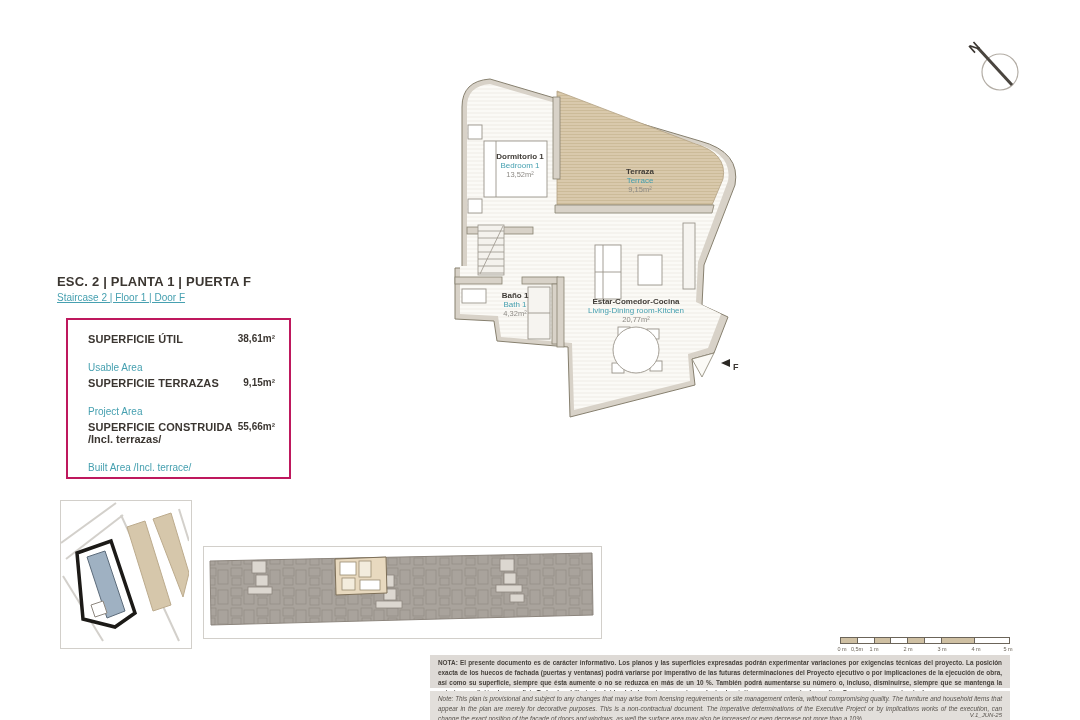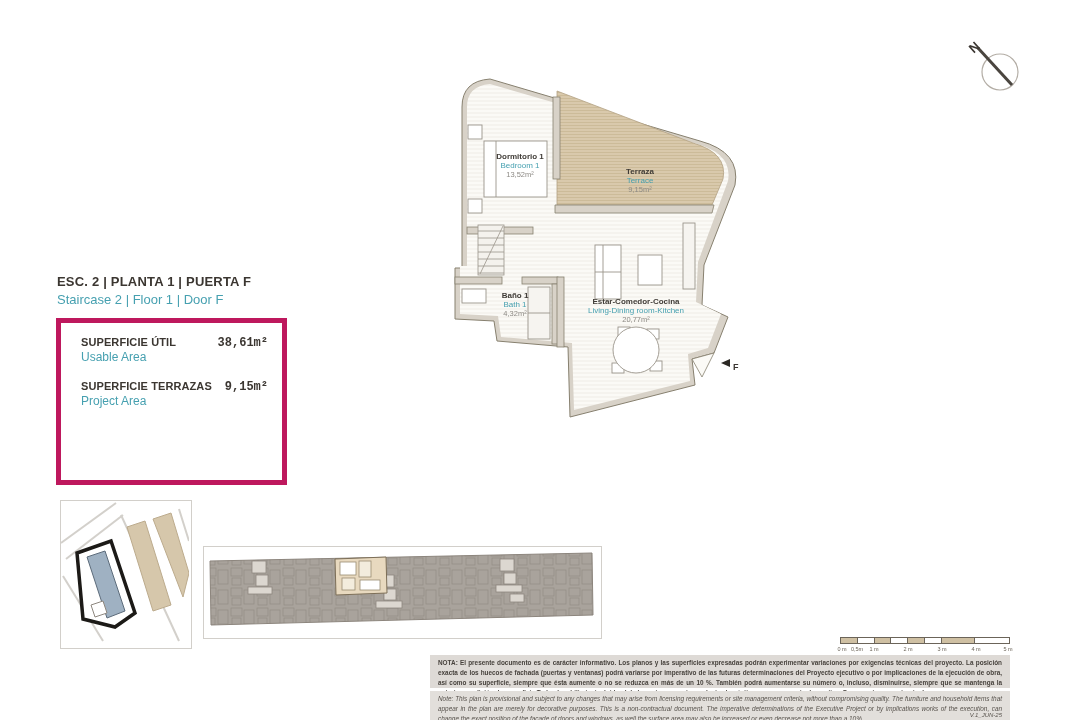--- a/index.html
+++ b/index.html
@@ -2,29 +2,29 @@
 <html><head>
 <meta charset="utf-8">
 <style>
   html,body{margin:0;padding:0;background:#ffffff;}
   #sheet{position:relative;width:1080px;height:720px;background:#ffffff;overflow:hidden;
          font-family:"Liberation Sans", sans-serif;}
   .abs{position:absolute;}
 
   
   #title-es{left:57px;top:274px;font-size:13px;font-weight:bold;color:#3b3631;letter-spacing:.2px;}
-  #title-en{left:57px;top:292px;font-size:13px;color:#46a0b0;}
-
-  
-  #areas-box{left:56px;top:318px;width:221px;height:157px;border:5px solid #be185d;background:#fff;}
+  #title-en{left:57px;top:292px;font-size:10px;color:#46a0b0;text-decoration:underline;}
+
+  
+  #areas-box{left:66px;top:318px;width:221px;height:157px;border:2px solid #be185d;background:#fff;}
   .trow{position:absolute;left:20px;right:14px;}
   .tlabel-es{font-size:11px;font-weight:bold;color:#3b3631;letter-spacing:.1px;}
   .tlabel-es2{font-size:11px;font-weight:bold;color:#3b3631;}
-  .tlabel-en{font-size:12px;color:#46a0b0;margin-top:2px;}
-  .tvalue{position:absolute;right:0;top:0;font-size:12px;font-weight:bold;color:#3b3631;font-family:Liberation Mono, monospace;}
+  .tlabel-en{font-size:10px;color:#46a0b0;margin-top:17px;}
+  .tvalue{position:absolute;right:0;top:0;font-size:10px;font-weight:bold;color:#3b3631;}
 
   
   #site-box{left:60px;top:500px;width:130px;height:147px;border:1px solid #d2cfca;background:#fff;}
   #strip-box{left:203px;top:546px;width:397px;height:91px;border:1px solid #d2cfca;background:#fff;}
 
   
   #scalebar{left:840px;top:637px;width:170px;height:16px;}
   #scalebar .bar{position:absolute;left:0;top:0;width:170px;height:7px;border:1px solid #6b6459;box-sizing:border-box;display:flex;}
   #scalebar .seg{height:100%;border-right:1px solid #6b6459;box-sizing:border-box;}
   #scalebar .seg:last-child{border-right:none;}
@@ -152,20 +152,26 @@
   <div class="abs" id="areas-box">
     <div class="trow" style="top:13px;">
       <div class="tlabel-es">SUPERFICIE ÚTIL</div>
       <div class="tlabel-en">Usable Area</div>
       <div class="tvalue">38,61m²</div>
     </div>
     <div class="trow" style="top:57px;">
       <div class="tlabel-es">SUPERFICIE TERRAZAS</div>
       <div class="tlabel-en">Project Area</div>
       <div class="tvalue">9,15m²</div>
+    </div>
+    <div class="trow" style="top:101px;">
+      <div class="tlabel-es">SUPERFICIE CONSTRUIDA</div>
+      <div class="tlabel-es2">/Incl. terrazas/</div>
+      <div class="tlabel-en">Built Area /Incl. terrace/</div>
+      <div class="tvalue">55,66m²</div>
     </div>
   </div>
 
   <div class="abs" id="site-box">
     <svg width="128" height="145" viewBox="0 0 128 145">
       <g stroke="#d3d0cb" stroke-width="2" fill="none">
         <path d="M0,42 L55,2"></path>
           <path d="M5,58 L62,14"></path>
           <path d="M2,75 L42,140"></path>
         <path d="M60,14 L118,140"></path>

